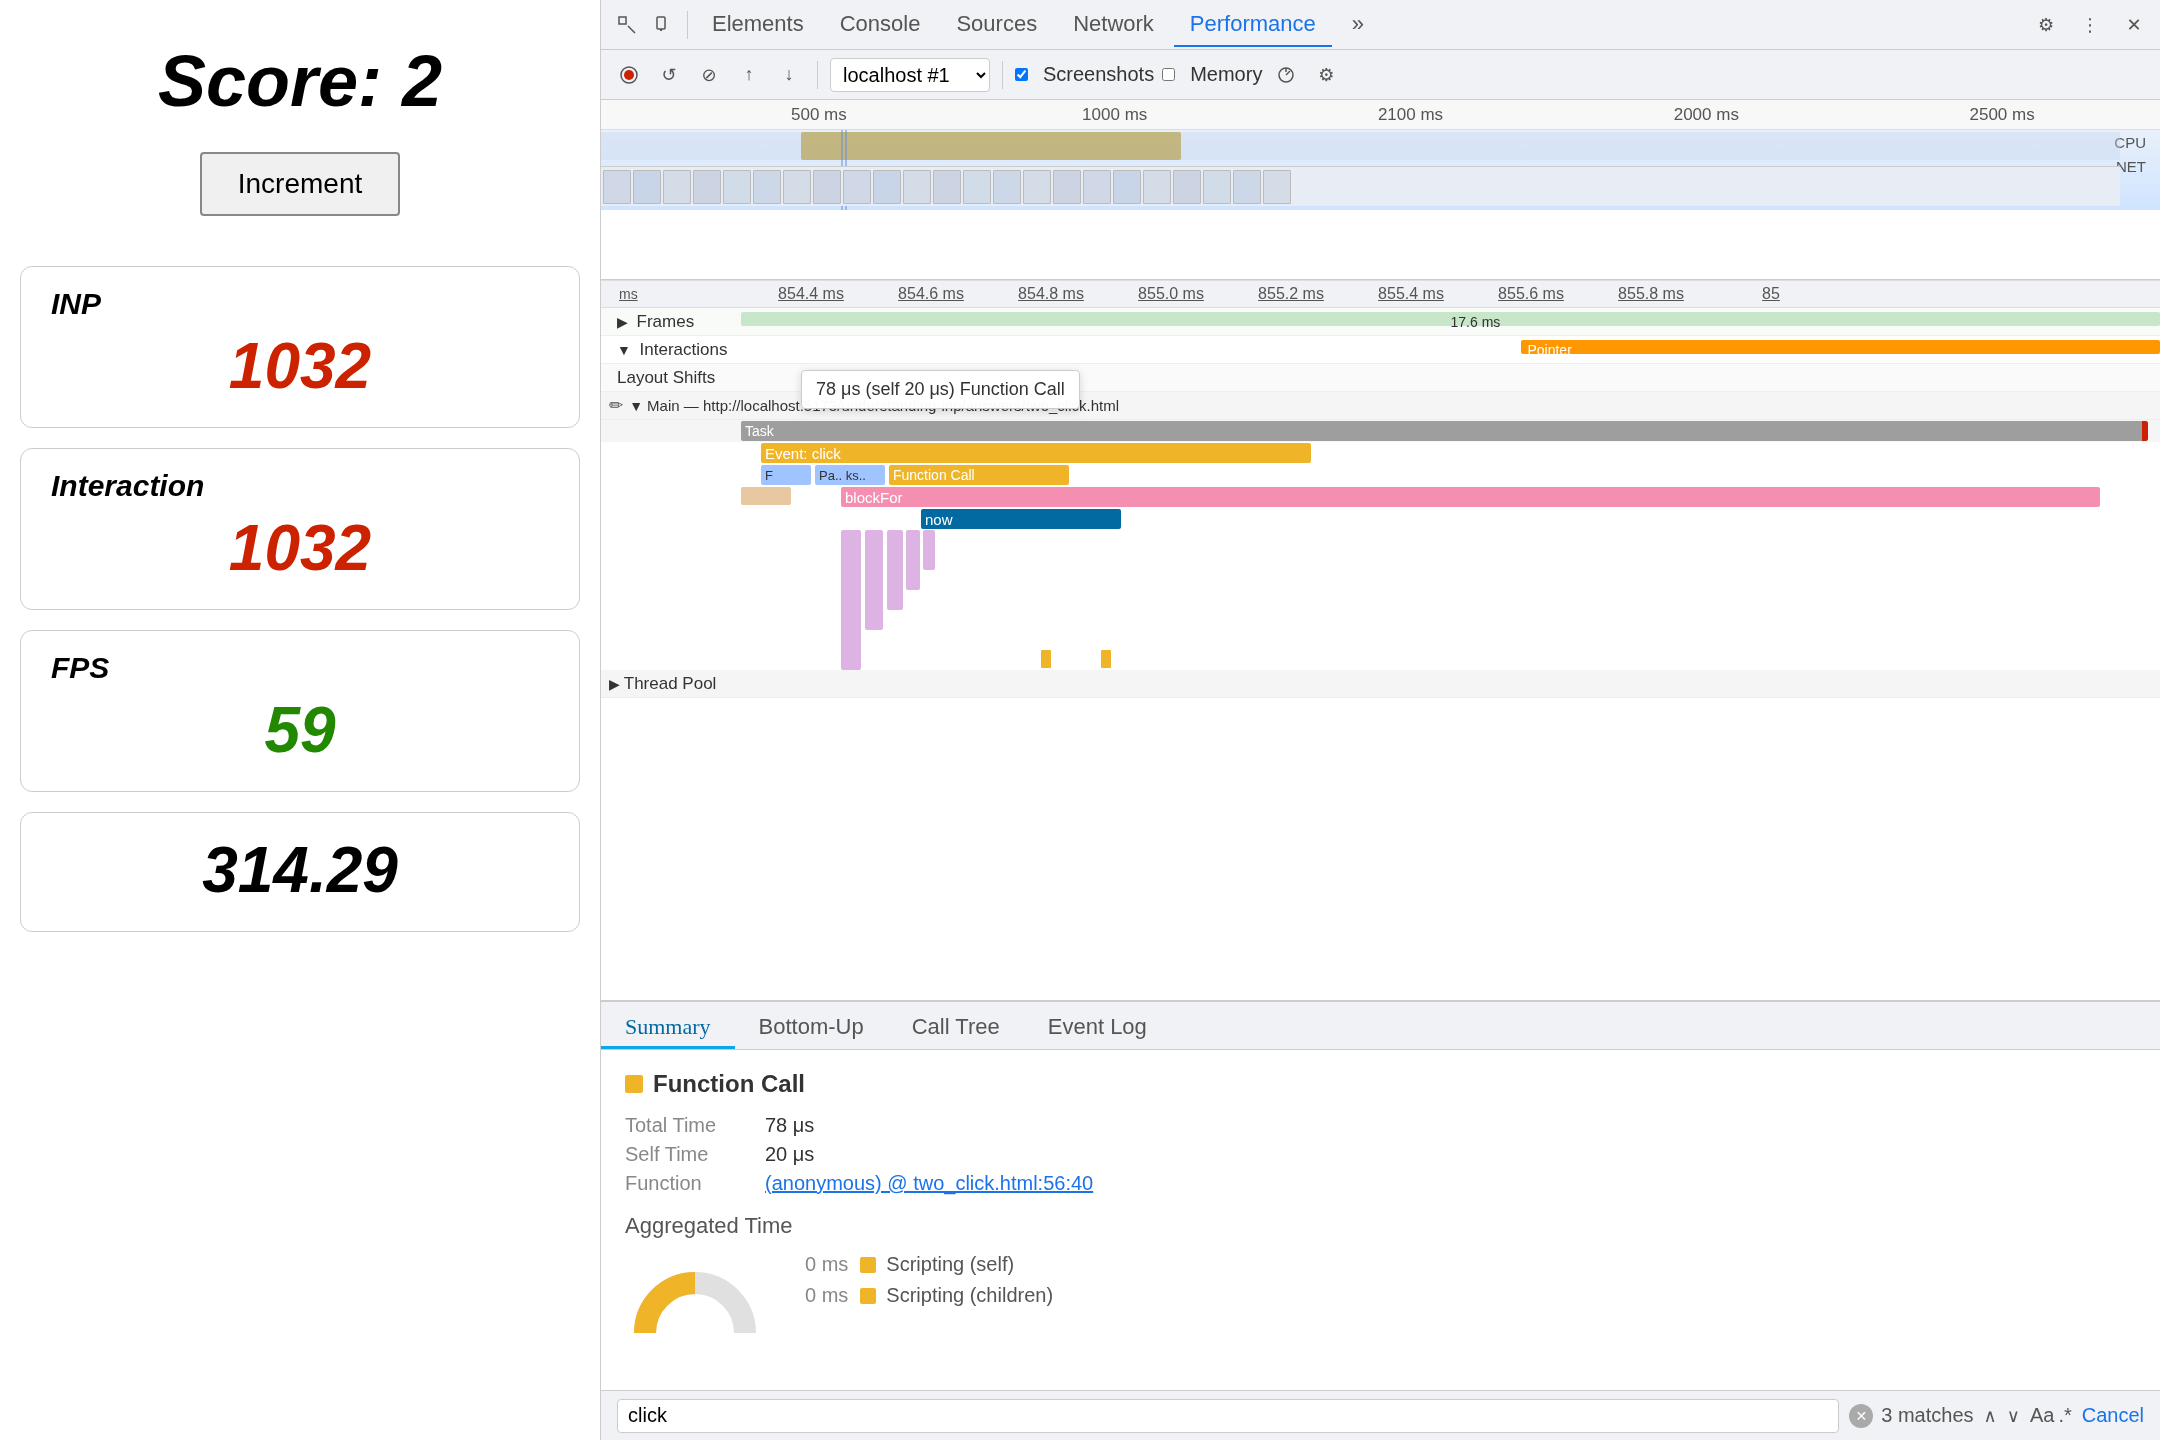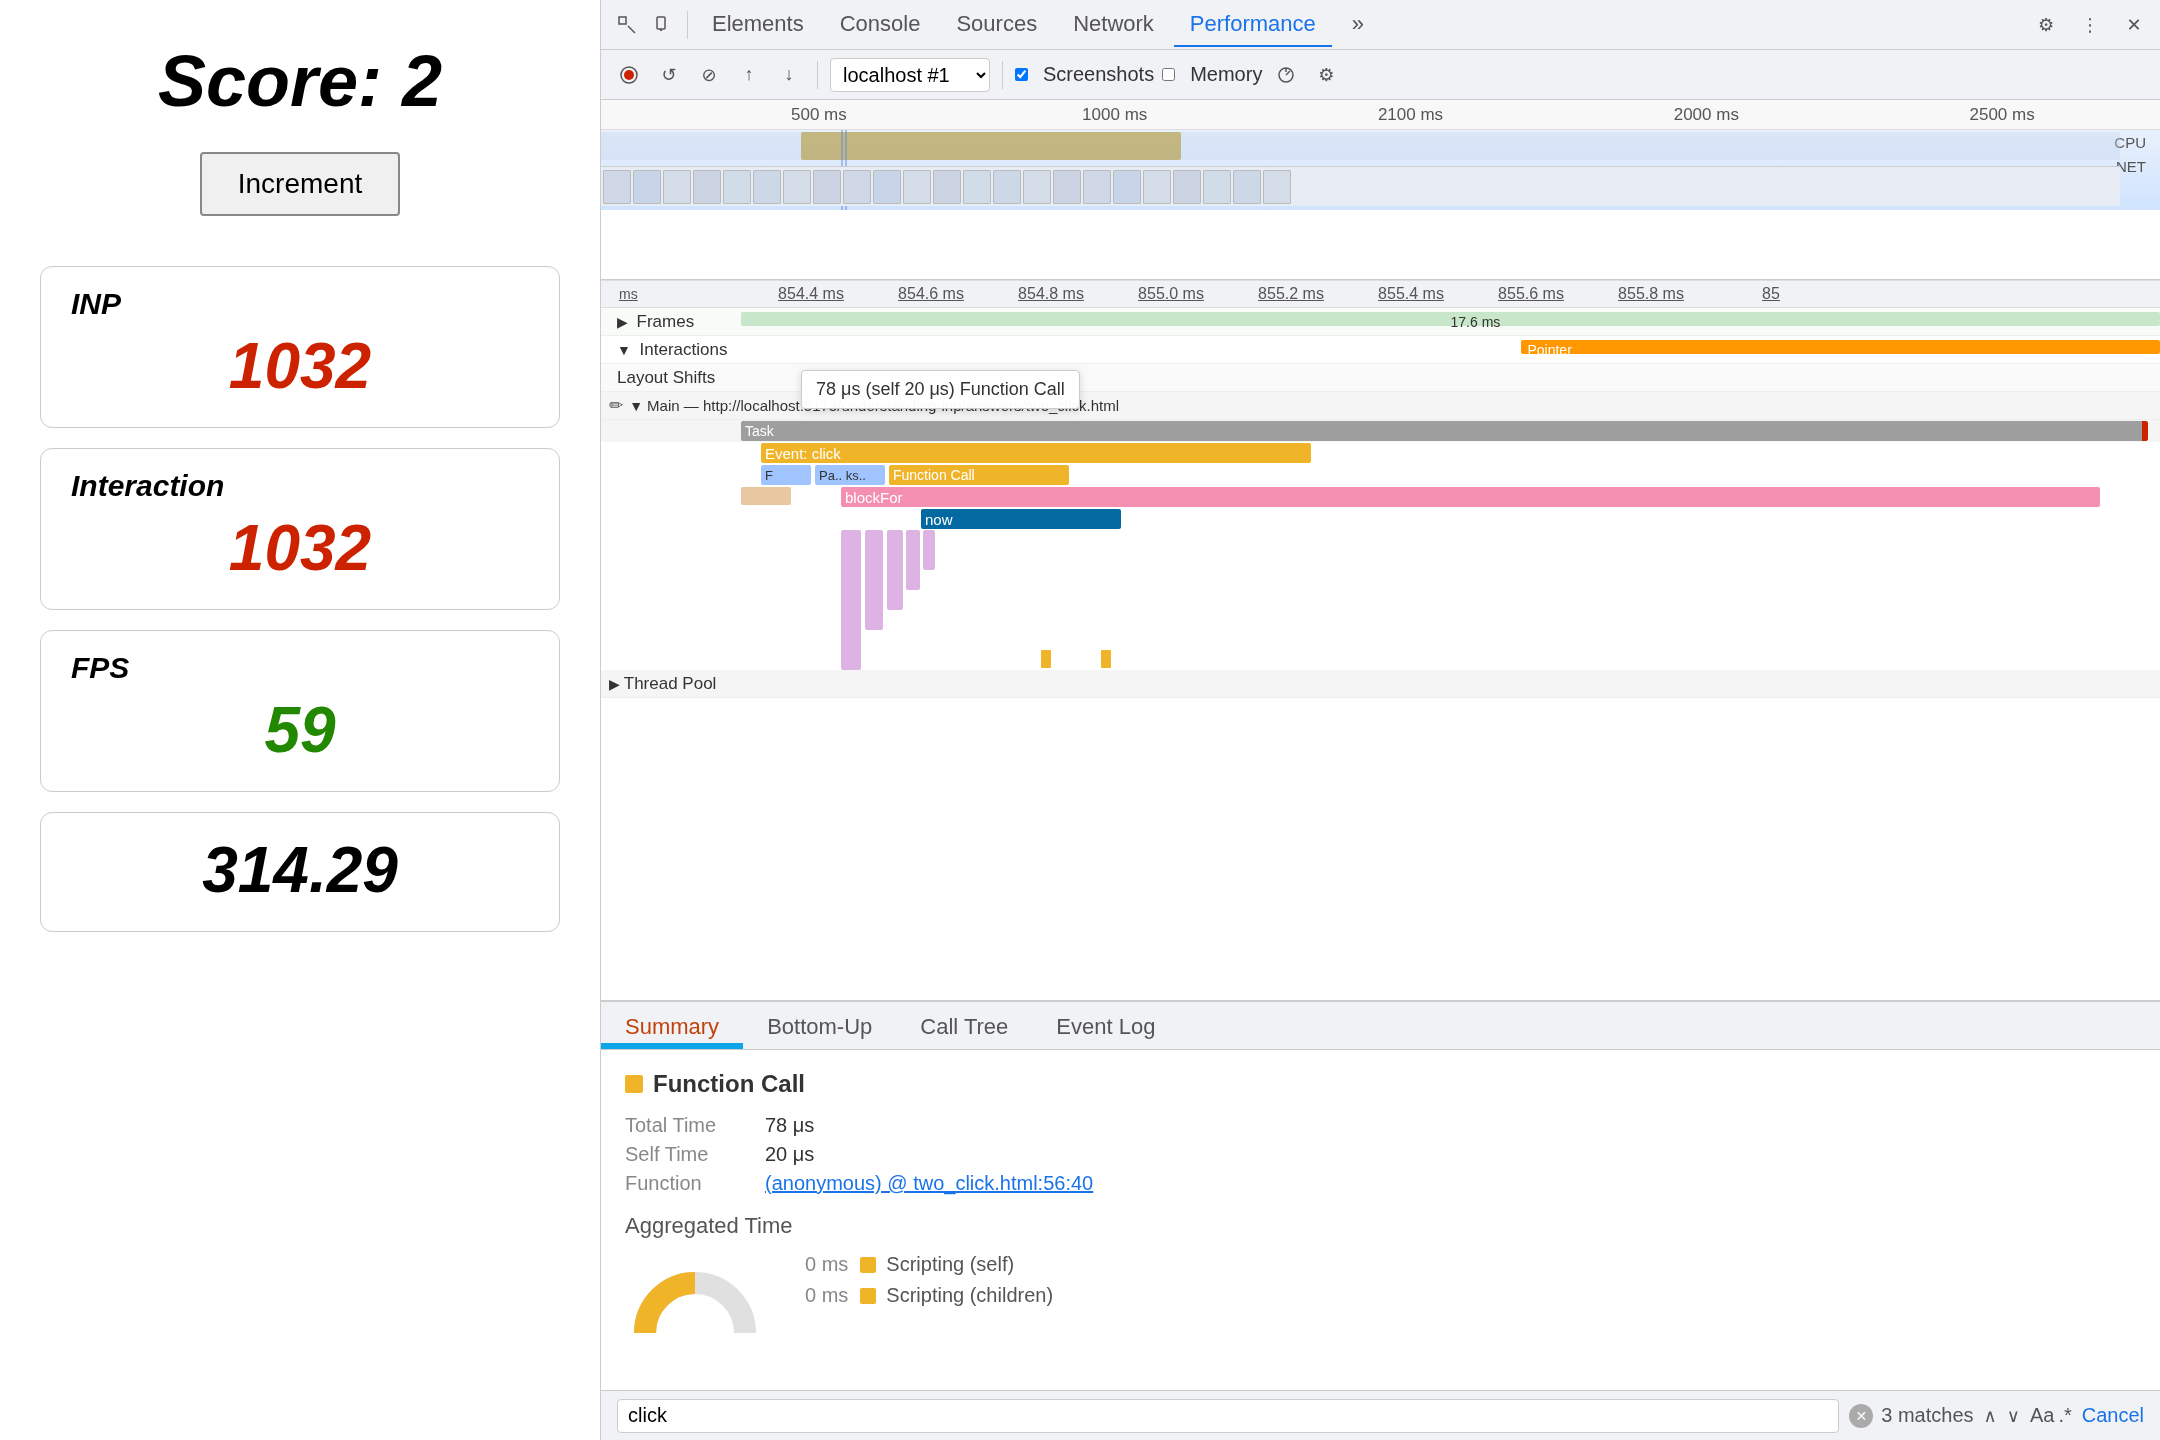--- a/index.html
+++ b/index.html
@@ -35,21 +35,21 @@
       border: 2px solid #888;
       background: #f0f0f0;
       padding: 14px 36px;
       font-size: 28px;
       cursor: pointer;
       border-radius: 4px;
       margin-bottom: 50px;
     }
 
     .metric-card {
-      width: 520px;
+      width: 560px;
       border: 1.5px solid #ccc;
       border-radius: 12px;
       padding: 20px 30px 24px 30px;
       margin-bottom: 20px;
       background: #fff;
     }
 
     .metric-label {
       font-size: 30px;
       font-weight: 700;
@@ -323,22 +323,23 @@
 
     .bottom-tab {
       padding: 12px 24px;
       font-size: 22px;
       color: #555;
       cursor: pointer;
       border-bottom: 3px solid transparent;
     }
 
     .bottom-tab.active {
-      color: #c2410c;
-      border-bottom: 6px solid #0ea5e9;
+      color: #0369a1;
+      border-bottom: 3px solid #0ea5e9;
+      font-family: Liberation Serif, serif;
     }
 
     .bottom-content {
       flex: 1;
       padding: 20px 24px;
       overflow-y: auto;
     }
 
     .summary-title {
       display: flex;

